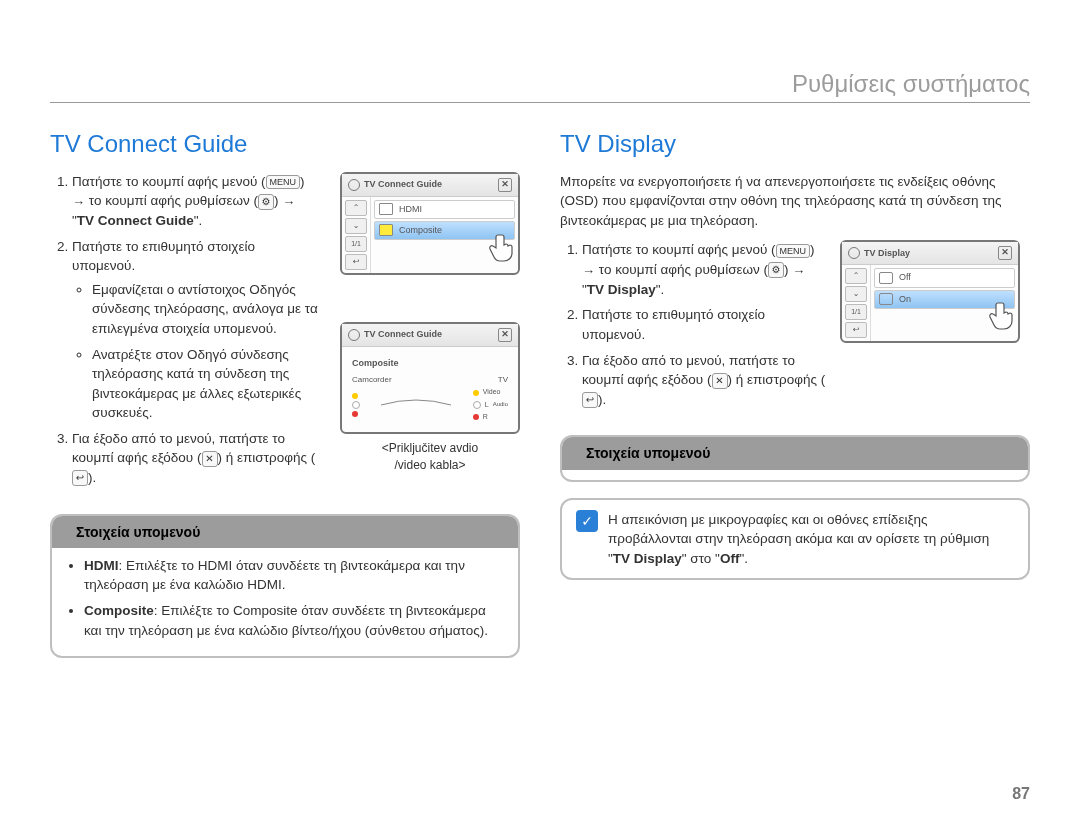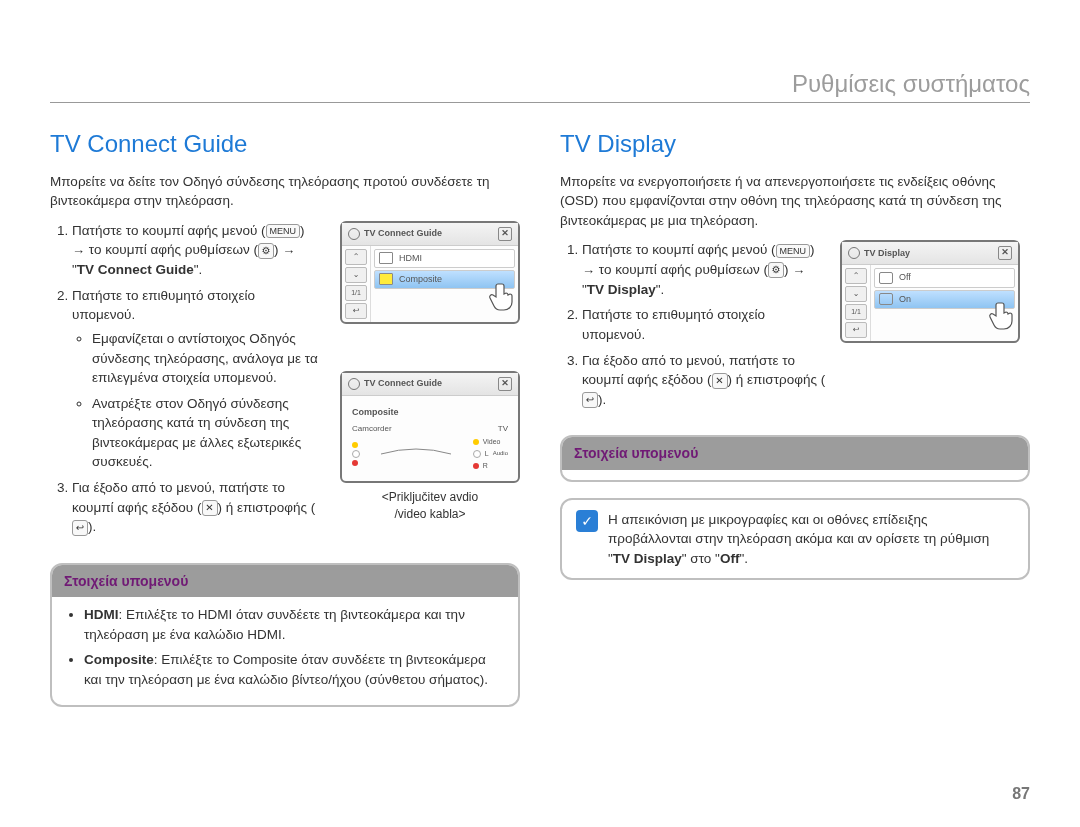--- a/index.html
+++ b/index.html
@@ -75,23 +75,23 @@
   }
   .arrow { font-size: 13px; }
   .submenu-box {
     border: 2px solid #bfbfbf;
     border-radius: 12px;
     padding: 0 0 10px 0;
     margin-top: 14px;
   }
   .submenu-title {
     background: #9c9c9c;
-    color: #701a75;
+    color: #000000;
     font-weight: bold;
-    padding: 6px 12px;
+    padding: 6px 24px;
     border-radius: 10px 10px 0 0;
     font-size: 14px;
   }
   .submenu-body {
     padding: 8px 16px 0 16px;
   }
   .submenu-body ul { margin: 0; padding-left: 16px; }
   .submenu-body li { margin-bottom: 6px; }
   .note-box {
     display: flex;
@@ -198,21 +198,20 @@
 </head>
 <body>
 
 <div class="page">
   <div class="header-title">Ρυθμίσεις συστήματος</div>
 
   <div class="columns">
 
     <div class="col">
       <h2 class="section">TV Connect Guide</h2>
-      <div class="intro">Μπορείτε να δείτε τον Οδηγό σύνδεσης τηλεόρασης προτού συνδέσετε τη βιντεοκάμερα στην τηλεόραση.</div>
 
       <div class="left-step-wrap">
         <div class="left-steps">
           <ol class="steps">
             <li>
               <span>Πατήστε το κουμπί αφής μενού (</span><span class="btn-label">MENU</span><span>) </span><span class="arrow">→</span><span> το κουμπί αφής ρυθμίσεων (</span><span class="icon-circle">⚙</span><span>) </span><span class="arrow">→</span><span> "</span><b>TV Connect Guide</b><span>".</span>
             </li>
             <li>
               <span>Πατήστε το επιθυμητό στοιχείο υπομενού.</span>
               <ul class="bullets">

